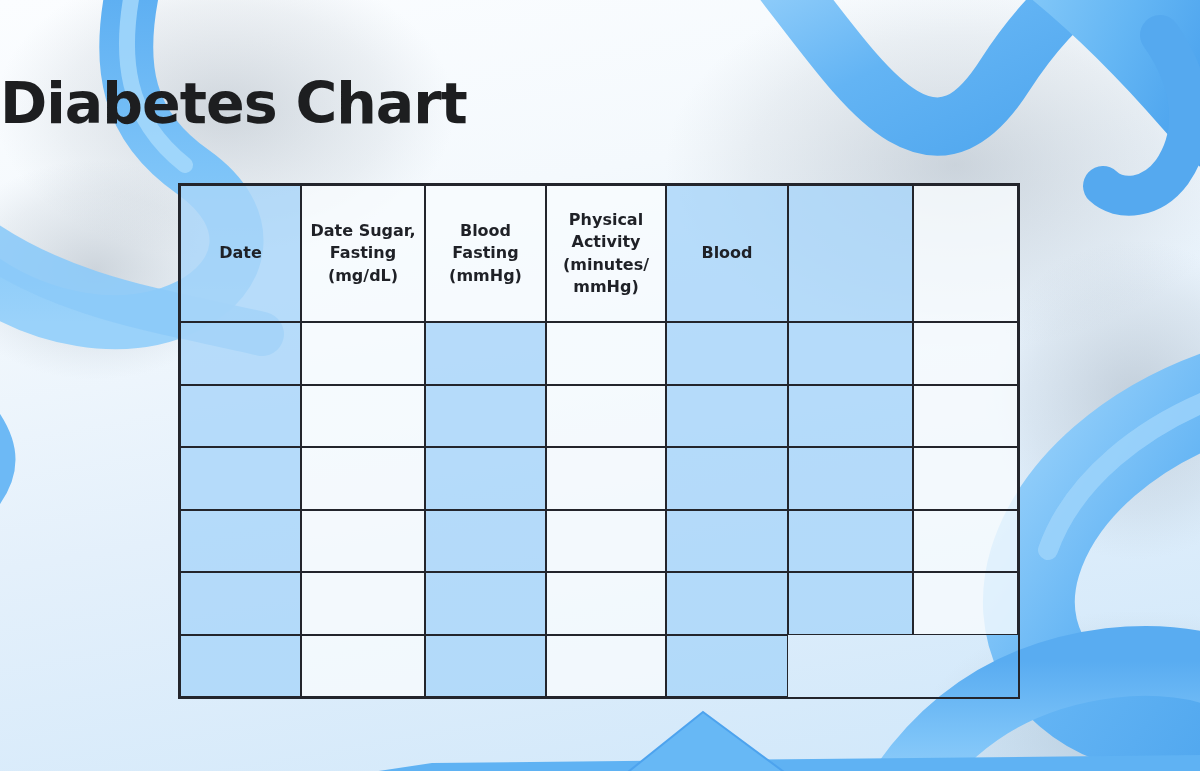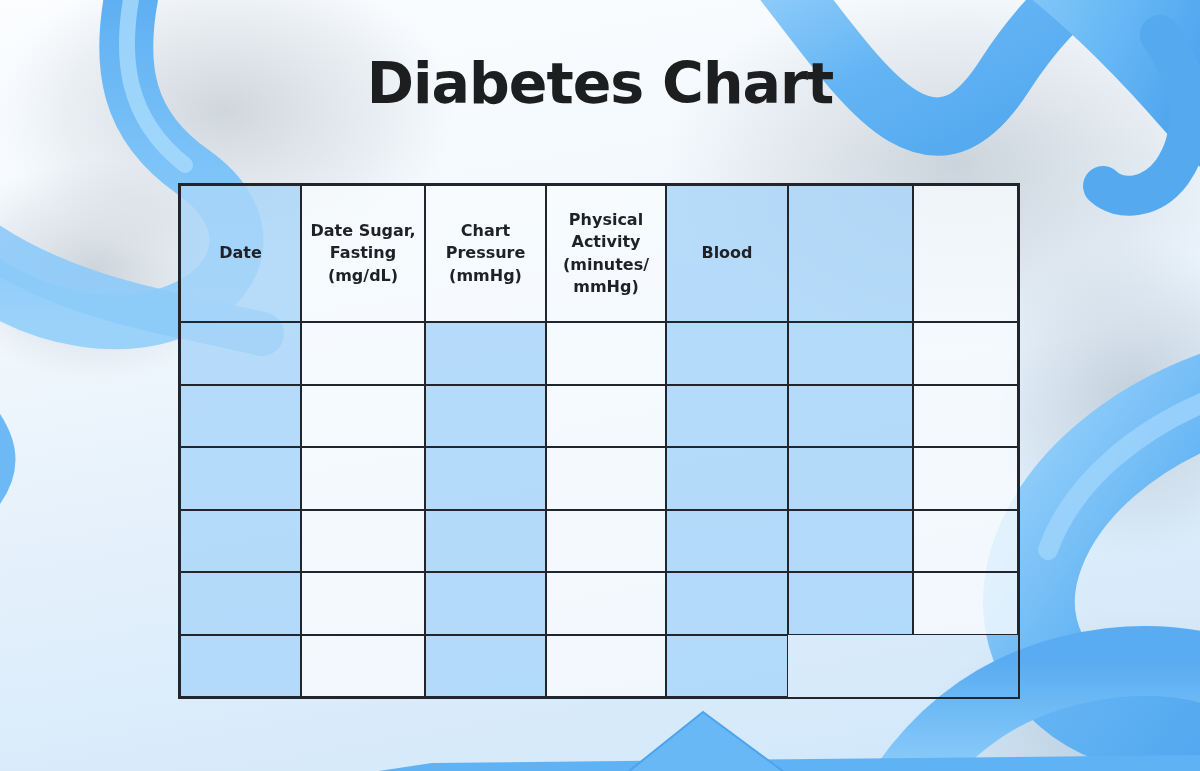--- a/index.html
+++ b/index.html
@@ -3,22 +3,22 @@
 <meta charset="utf-8">
 <style>
   html,body{margin:0;padding:0;}
   body{width:1200px;height:771px;overflow:hidden;font-family:"DejaVu Sans","Liberation Sans",sans-serif;}
   .canvas{
     position:relative;width:1200px;height:771px;overflow:hidden;
     background:linear-gradient(170deg,#fbfdff 0%,#f4f9fd 28%,#e4f0fb 58%,#cfe7fa 100%);
   }
   .ribbons{position:absolute;left:0;top:0;width:1200px;height:771px;z-index:1;}
   .page-title{
-    position:absolute;left:0;top:50px;width:1200px;z-index:3;
-    text-align:center;font-size:57px;font-weight:bold;letter-spacing:-1px;
+    position:absolute;left:0;top:70px;width:1200px;z-index:3;
+    text-align:left;font-size:57px;font-weight:bold;letter-spacing:-1px;
     color:#1d1e20;
   }
   .data-table{
     position:absolute;left:178px;top:183px;z-index:2;
     display:grid;
     grid-template-columns:121px 124px 121px 120px 122px 125px 105px;
     grid-template-rows:137px repeat(6,62.5px);
     border:2px solid #23252c;
   }
   .cell{
@@ -94,21 +94,21 @@
       <path d="M 372,772 L 432,763 L 1200,755 L 1200,772 Z" fill="#5fb2f3"></path>
       <path d="M 703,712 L 784,772 L 628,772 Z" fill="#67b8f5" stroke="#4da3ee" stroke-width="2"></path>
     </g>
   </svg>
 
   <div class="page-title">Diabetes Chart</div>
 
   <div class="data-table">
       <div class="cell header c0">Date</div>
       <div class="cell header c1">Date Sugar, Fasting (mg/​dL)</div>
-      <div class="cell header c3">Chart Pressure (mmHg)</div>
+      <div class="cell header c3">Blood Fasting (mmHg)</div>
       <div class="cell header c5">Physical Activity (minutes/​mmHg)</div>
       <div class="cell header c6">Blood</div>
       <div class="cell body c0"></div>
       <div class="cell body c1"></div>
       <div class="cell body c2"></div>
       <div class="cell body c3"></div>
       <div class="cell body c4"></div>
       <div class="cell body c5"></div>
       <div class="cell body c6"></div>
       <div class="cell body c0"></div>

